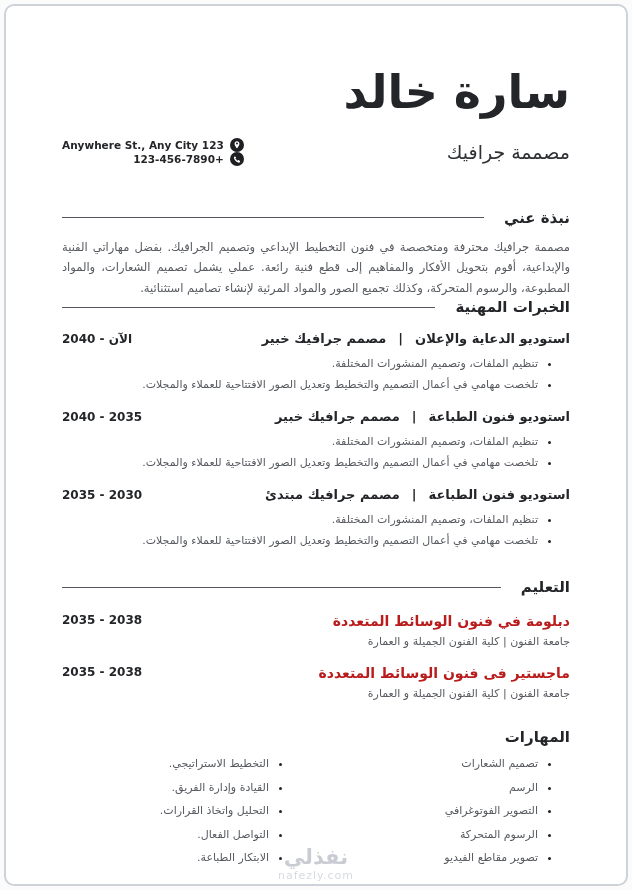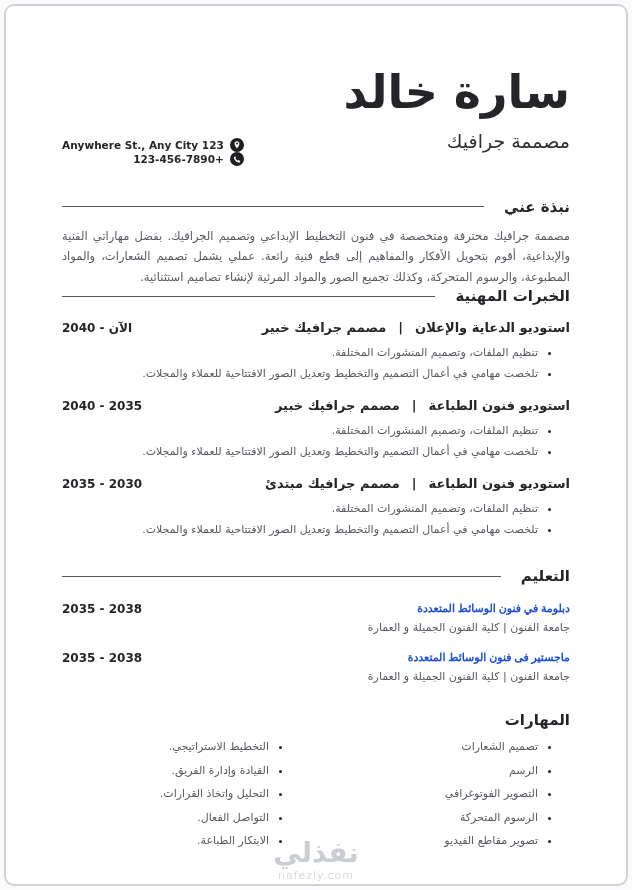--- a/index.html
+++ b/index.html
@@ -29,21 +29,21 @@
   .name {
     margin: 0;
     font-size: 46px;
     line-height: 1.15;
     font-weight: 700;
     color: #232528;
     text-align: right;
     letter-spacing: -1px;
   }
   .job {
-    margin-top: 11px;
+    margin-top: 22px;
     font-size: 19px;
     color: #2e3033;
     text-align: right;
   }
   .contact {
     position: absolute;
     top: 132px; left: 56px;
     direction: ltr;
     display: flex; flex-direction: column;
     align-items: flex-end;
@@ -82,37 +82,37 @@
   }
   ul.blist li {
     font-size: 11px; line-height: 1.68;
     color: #56595f;
     margin-bottom: 2px;
   }
   ul.blist li::marker { color: #232528; }
 
   .education { margin-top: 28px; }
   .edu-row { display: flex; justify-content: space-between; align-items: flex-start; margin-top: 17px; }
-  .edu-degree { font-size: 11px; font-weight: 700; color: #1d4ed8; font-family: Liberation Serif, serif; }
+  .edu-degree { font-size: 14px; font-weight: 700; color: #b91c1c; }
   .edu-school { margin-top: 6px; font-size: 11px; color: #56595f; }
 
   .skills { margin-top: 28px; }
   .skill-cols { display: flex; gap: 30px; }
   .skill-col { flex: 1; }
   .skill-col ul.blist li { margin-bottom: 5px; }
 
   
   .watermark {
     position: absolute;
     bottom: 2px; left: 50%;
     transform: translateX(-50%);
     text-align: center;
     pointer-events: none;
   }
-  .wm-name { font-size: 28px; font-weight: 700; color: #c9cdd3; line-height: 1.1; }
+  .wm-name { font-size: 21px; font-weight: 700; color: #c9cdd3; line-height: 1.1; }
   .wm-url  { font-size: 11px; color: #d8dbdf; letter-spacing: 1px; text-align: center; }
 </style>
 </head>
 <body>
 
 <div class="card">
   <div class="content">
 
     <header>
       <h1 class="name">سارة خالد</h1>

